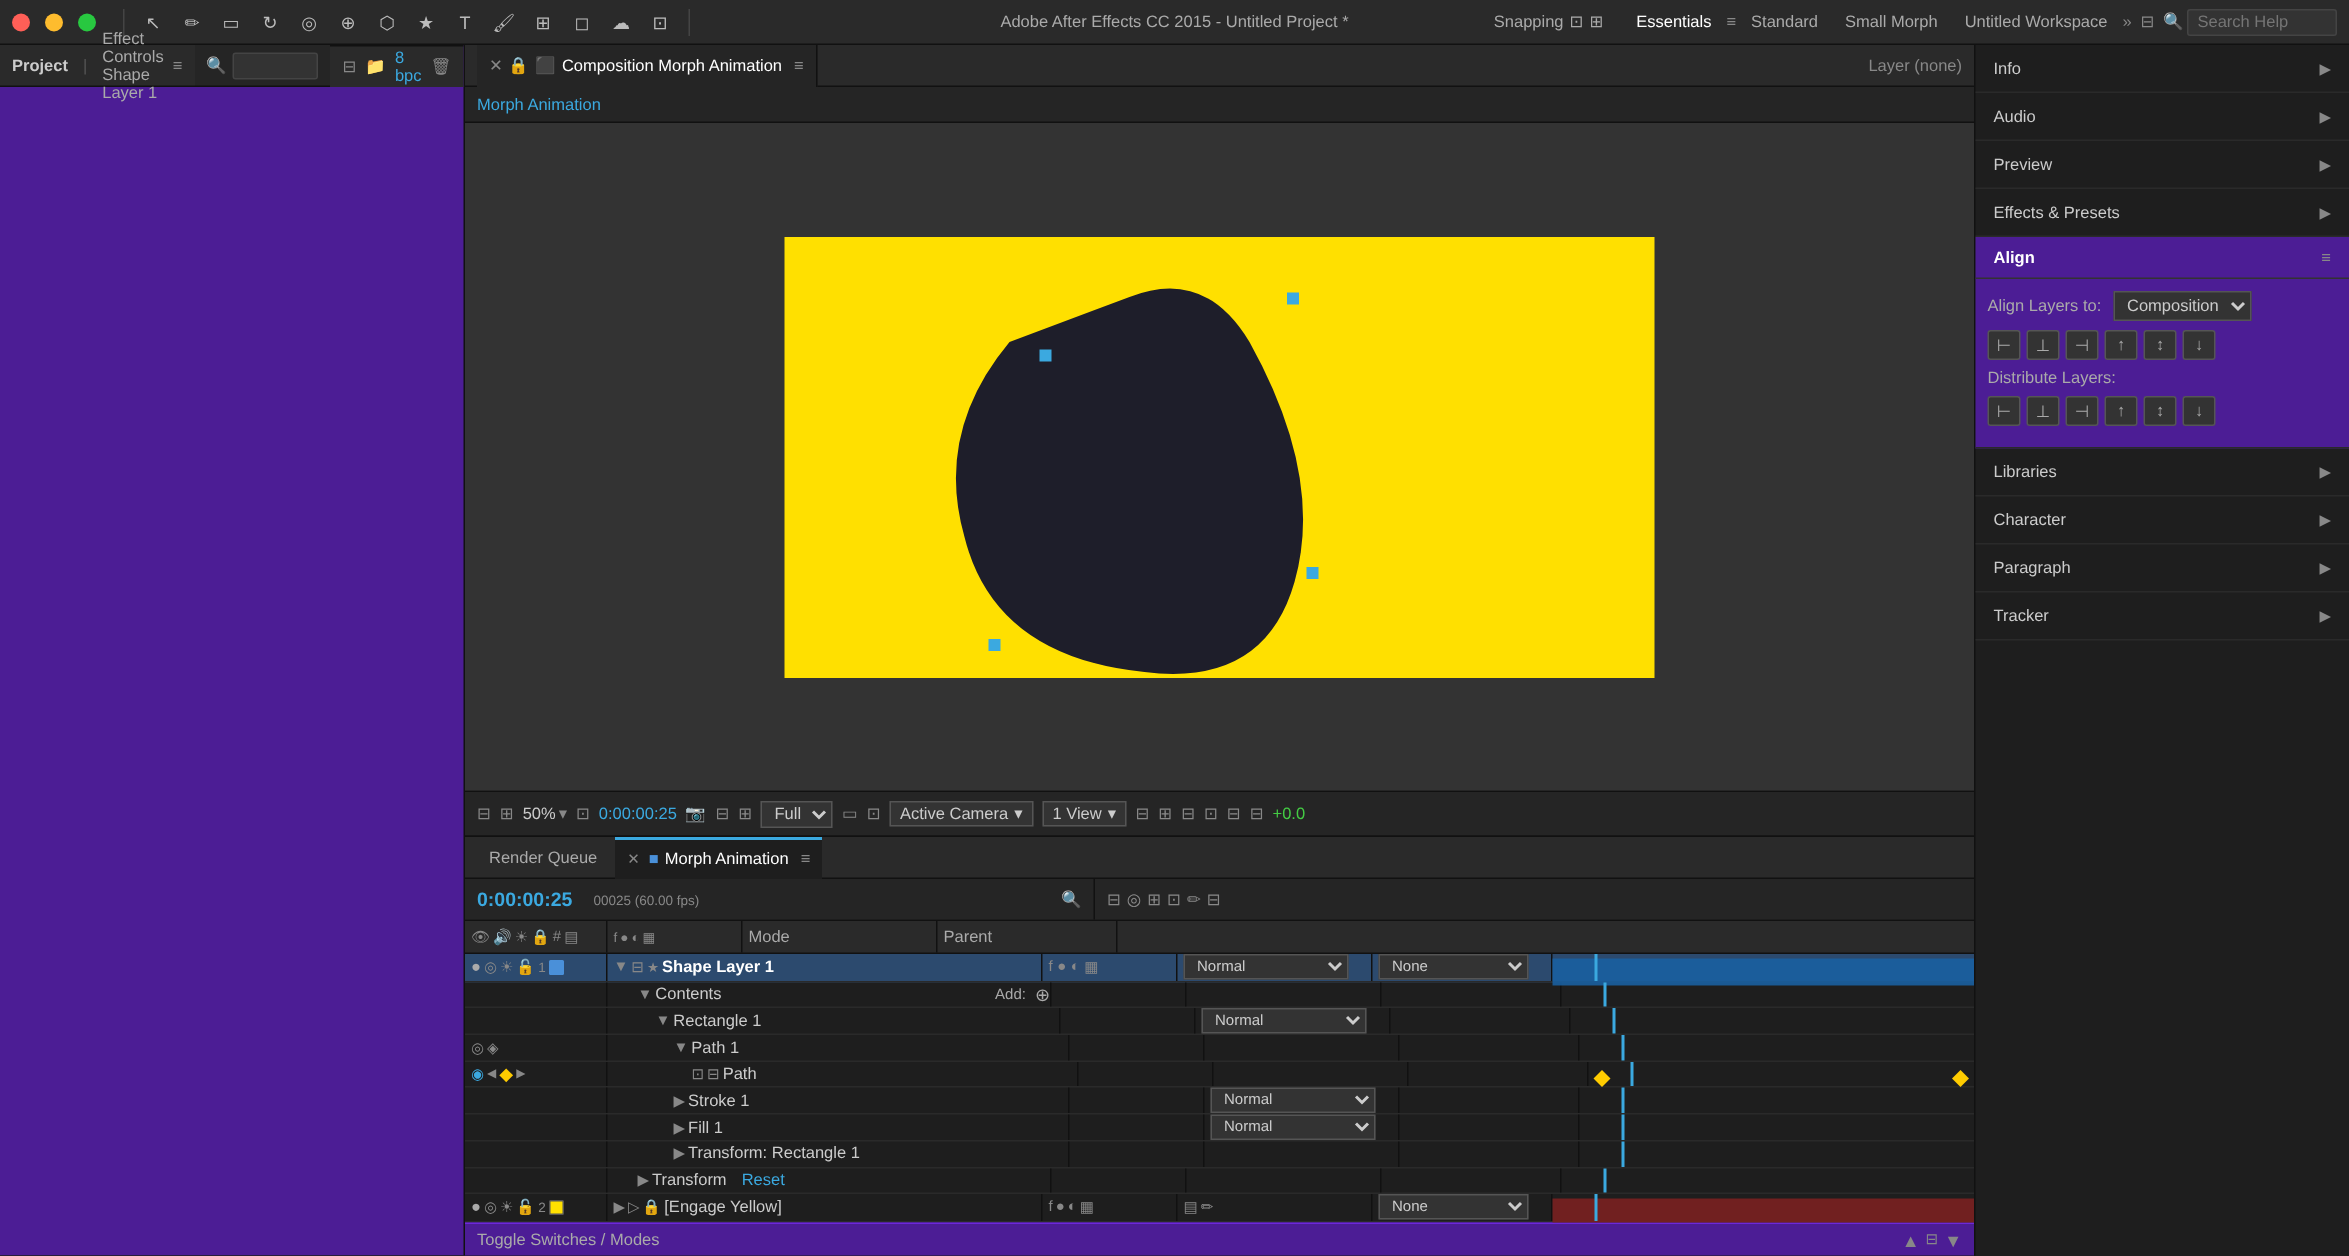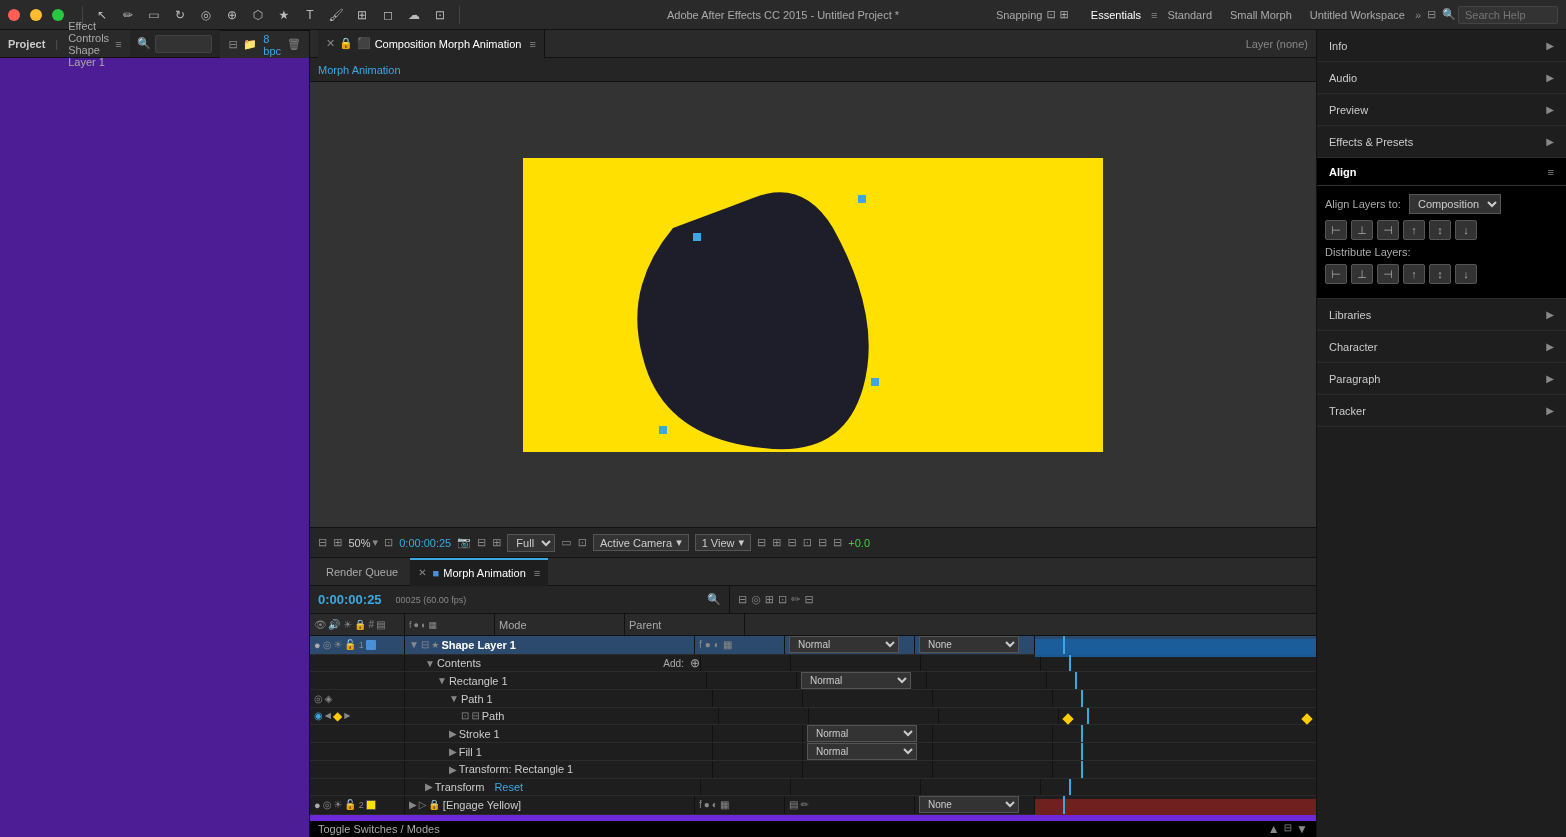--- a/index.html
+++ b/index.html
@@ -422,22 +422,22 @@
       white-space: nowrap;
       pointer-events: none;
       z-index: 100;
     }
 
     
     .toggle-bar {
       display: flex;
       align-items: center;
       height: 22px;
-      background: #000000;
-      border-top: 6px solid #6d28d9;
+      background: #4c1d95;
+      border-top: 1px solid #6d28d9;
       padding: 0 8px;
       gap: 6px;
     }
     .toggle-bar-label {
       color: #aaa;
       font-size: 11px;
     }
     .toggle-bar-arrows {
       margin-left: auto;
       display: flex;
@@ -923,21 +923,21 @@
     </div>
     <div class="right-panel-expandable">
       <span>Preview</span>
       <span class="expand-arrow">▶</span>
     </div>
     <div class="right-panel-expandable">
       <span>Effects &amp; Presets</span>
       <span class="expand-arrow">▶</span>
     </div>
 
-    <div style="background:#000000;border-bottom:1px solid #2a2a2a;">
+    <div style="background:#4c1d95;border-bottom:1px solid #2a2a2a;">
       <div style="height:28px;display:flex;align-items:center;padding:0 12px;border-bottom:1px solid #333;">
         <span style="font-size:11px;color:#fff;font-weight:bold;">Align</span>
         <span style="margin-left:auto;color:#888;">≡</span>
       </div>
       <div class="align-section">
 
         <div class="align-row">
           <span class="align-label">Align Layers to:</span>
           <select class="align-dropdown">
             <option>Composition</option>

